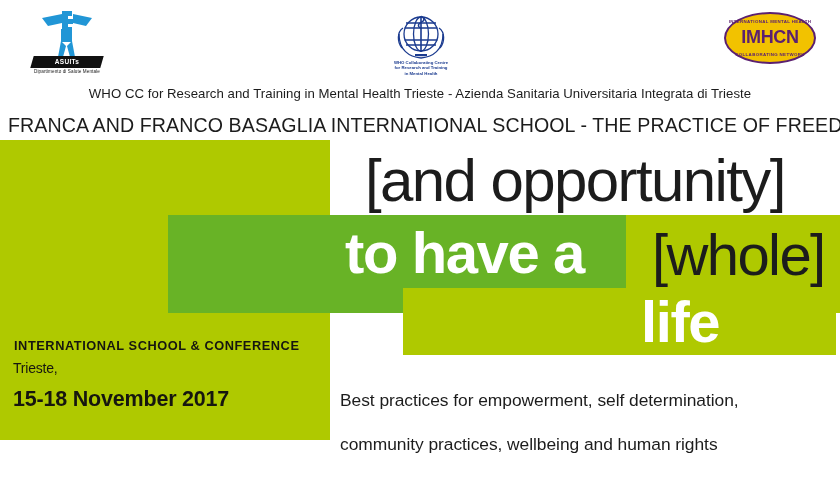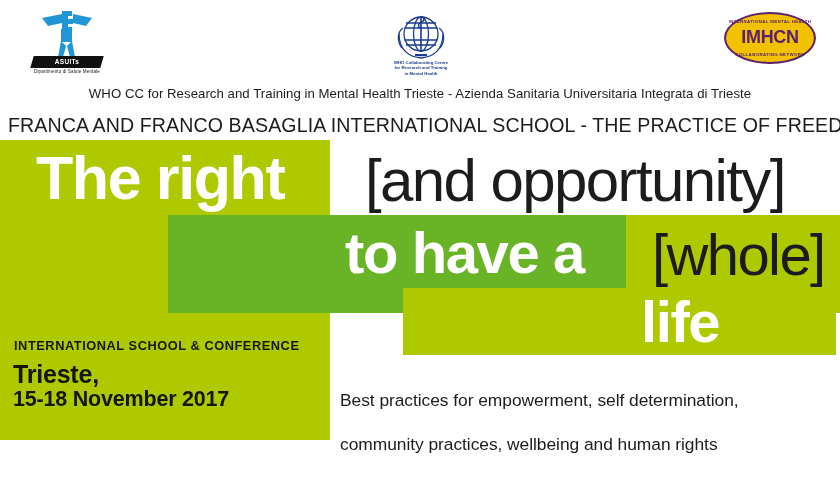--- a/index.html
+++ b/index.html
@@ -166,22 +166,22 @@
     position: absolute;
     left: 14px; top: 338px;
     font-size: 12.8px;
     font-weight: bold;
     color: #16160f;
     letter-spacing: .55px;
   }
   .conf-city {
     position: absolute;
     left: 13px; top: 360px;
-    font-size: 25px;
-    font-weight: bold;
+    font-size: 14px;
+    font-weight: normal;
     color: #16160f;
     letter-spacing: -.2px;
   }
   .conf-dates {
     position: absolute;
     left: 13px; top: 387px;
     font-size: 21.5px;
     font-weight: bold;
     color: #16160f;
     letter-spacing: -.2px;
@@ -256,21 +256,20 @@
   </div>
 
   <div class="org-line">WHO CC for Research and Training in Mental Health Trieste - Azienda Sanitaria Universitaria Integrata di Trieste</div>
   <div class="school-line">FRANCA AND FRANCO BASAGLIA INTERNATIONAL SCHOOL - THE PRACTICE OF FREEDOM</div>
 
   <div class="blk blk-left" style="background: rgb(175, 201, 0);"></div>
   <div class="blk blk-mid" style="background: rgb(175, 201, 0);"></div>
   <div class="blk blk-dark" style="background: rgb(104, 179, 38);"></div>
   <div class="blk blk-life" style="background: rgb(175, 201, 0);"></div>
 
-  <div class="hl hl-bold  t-right">The right</div>
   <div class="hl hl-light t-and-opp">[and opportunity]</div>
   <div class="hl hl-bold  t-to-have">to have a</div>
   <div class="hl hl-light t-whole">[whole]</div>
   <div class="hl hl-bold  t-life">life</div>
 
   <div class="conf-kicker">INTERNATIONAL SCHOOL &amp; CONFERENCE</div>
   <div class="conf-city">Trieste,</div>
   <div class="conf-dates">15-18 November 2017</div>
 
   <div class="tagline">

